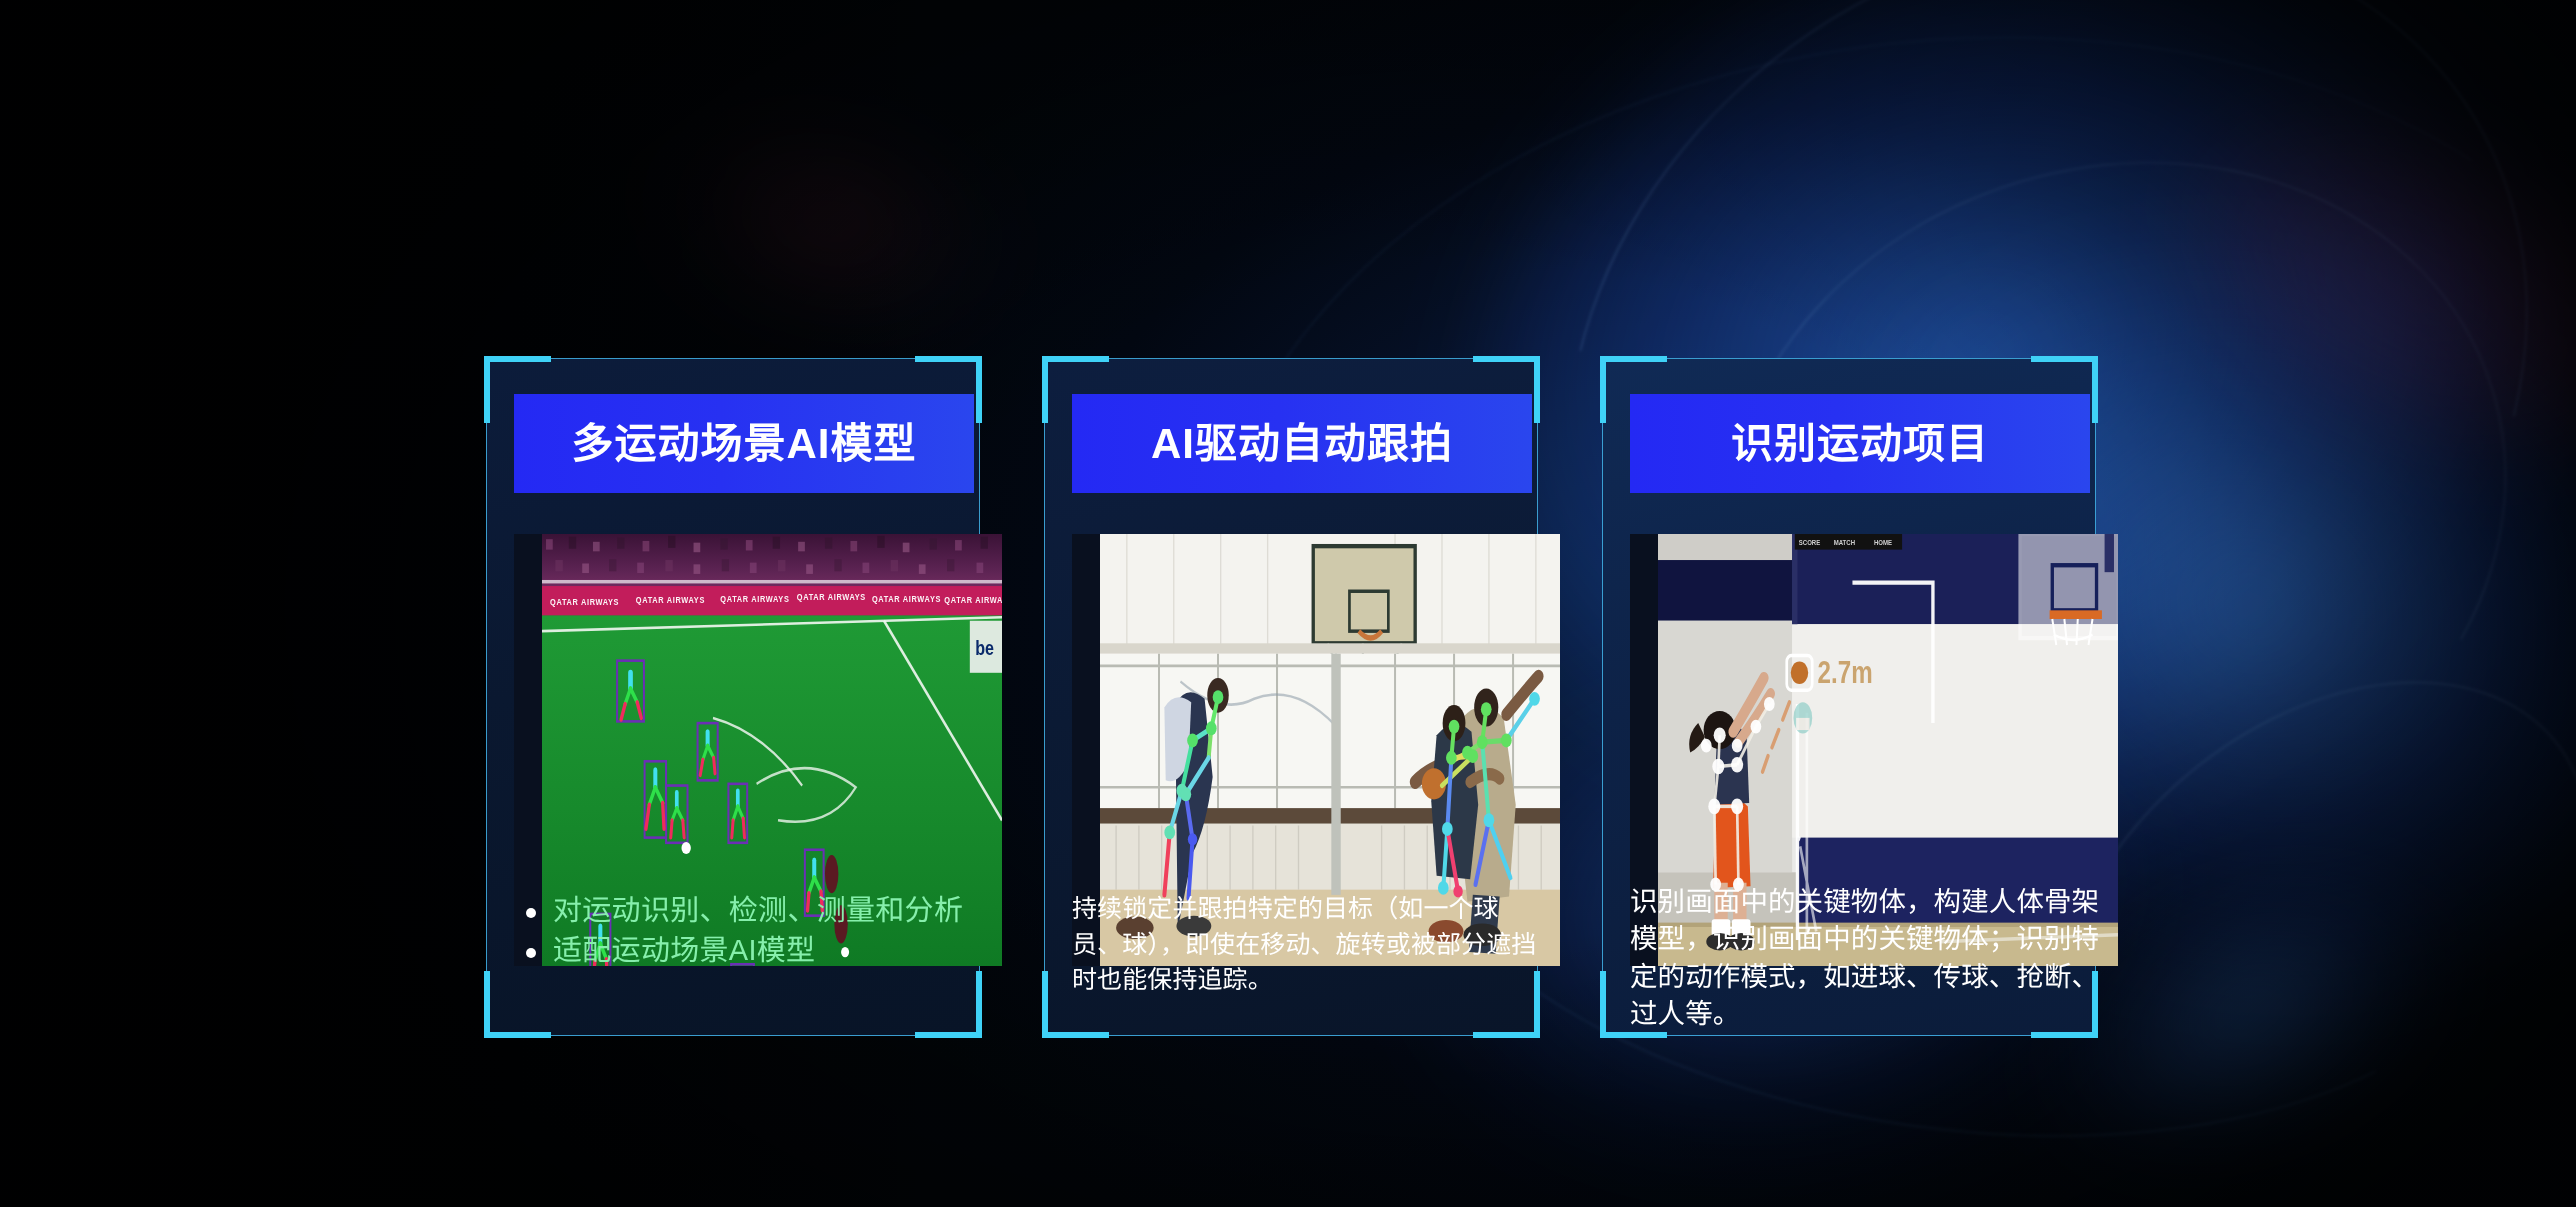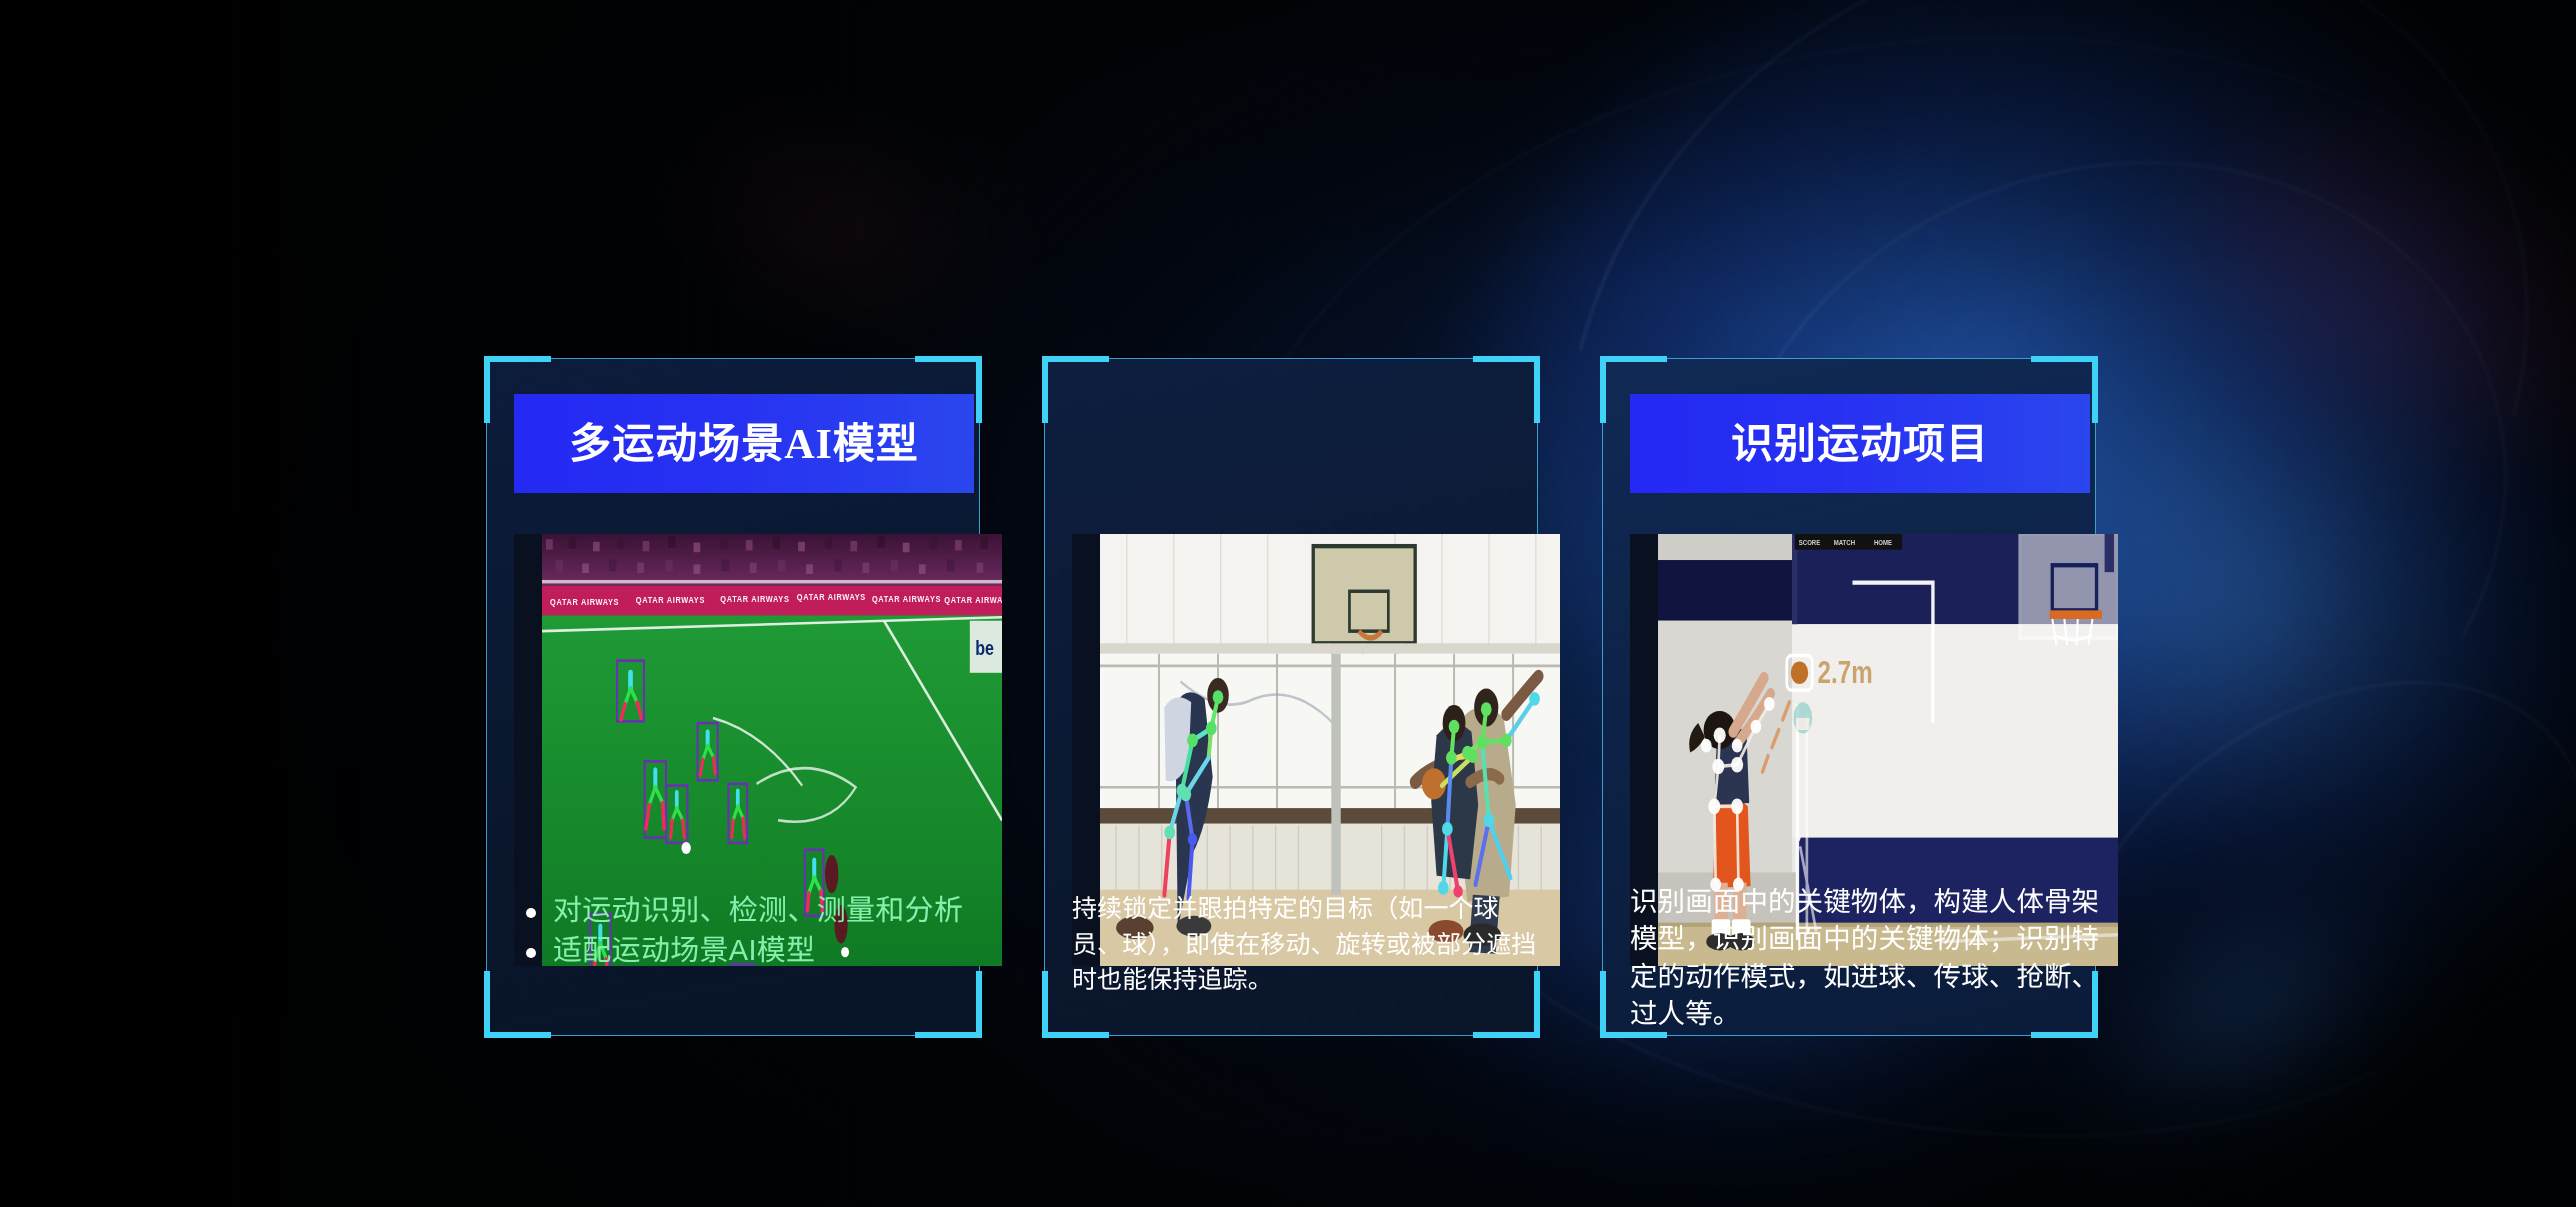--- a/index.html
+++ b/index.html
@@ -70,21 +70,21 @@
   .br .h{height:6px;width:67px;}
   .br .v{width:6px;height:67px;}
   .br-tl{left:-2px;top:-2px;}   .br-tl .h{left:0;top:0;}    .br-tl .v{left:0;top:0;}
   .br-tr{right:-2px;top:-2px;}  .br-tr .h{right:0;top:0;}   .br-tr .v{right:0;top:0;}
   .br-bl{left:-2px;bottom:-2px;}.br-bl .h{left:0;bottom:0;} .br-bl .v{left:0;bottom:0;}
   .br-br{right:-2px;bottom:-2px;}.br-br .h{right:0;bottom:0;}.br-br .v{right:0;bottom:0;}
 
   
   .card-header{position:absolute;left:28px;top:36px;width:460px;height:99px;
     background:linear-gradient(90deg,#2429f4 0%, #2731f2 45%, #2a46ee 100%);
-    display:flex;align-items:center;justify-content:center;font-family:Liberation Serif, serif;}
+    display:flex;align-items:center;justify-content:center;}
   .card-header .title{color:#fff;font-size:42px;font-weight:700;letter-spacing:1px;line-height:1;white-space:nowrap;}
 
   
   .media{position:absolute;left:28px;top:176px;width:460px;height:432px;border-radius:0;overflow:hidden;
     background:#09101f;padding-left:28px;}
   .media svg{display:block;width:100%;height:100%;}
 
   
   .body-text{position:absolute;left:28px;top:533px;width:470px;color:#fff;}
   ul.bullets{margin:0;padding:0;list-style:none;}
@@ -305,20 +305,23 @@
         </div>
       <div class="br br-bl">
           <i class="h"></i>
           <i class="v"></i>
         </div>
       <div class="br br-br">
           <i class="h"></i>
           <i class="v"></i>
         </div>
 
+      <div class="card-header">
+        <span class="title">AI驱动自动跟拍</span>
+      </div>
 
       <div class="media">
         <svg viewBox="0 0 686 498" preserveAspectRatio="none">
           <rect x="0" y="0" width="686" height="498" fill="#eceae4"></rect>
           <rect x="0" y="0" width="686" height="130" fill="#f4f3ef"></rect>
           <g stroke="#dedcd5" stroke-width="2">
             <line x1="40" y1="0" x2="40" y2="130"></line>
               <line x1="110" y1="0" x2="110" y2="130"></line>
             <line x1="180" y1="0" x2="180" y2="130"></line>
               <line x1="250" y1="0" x2="250" y2="130"></line>

